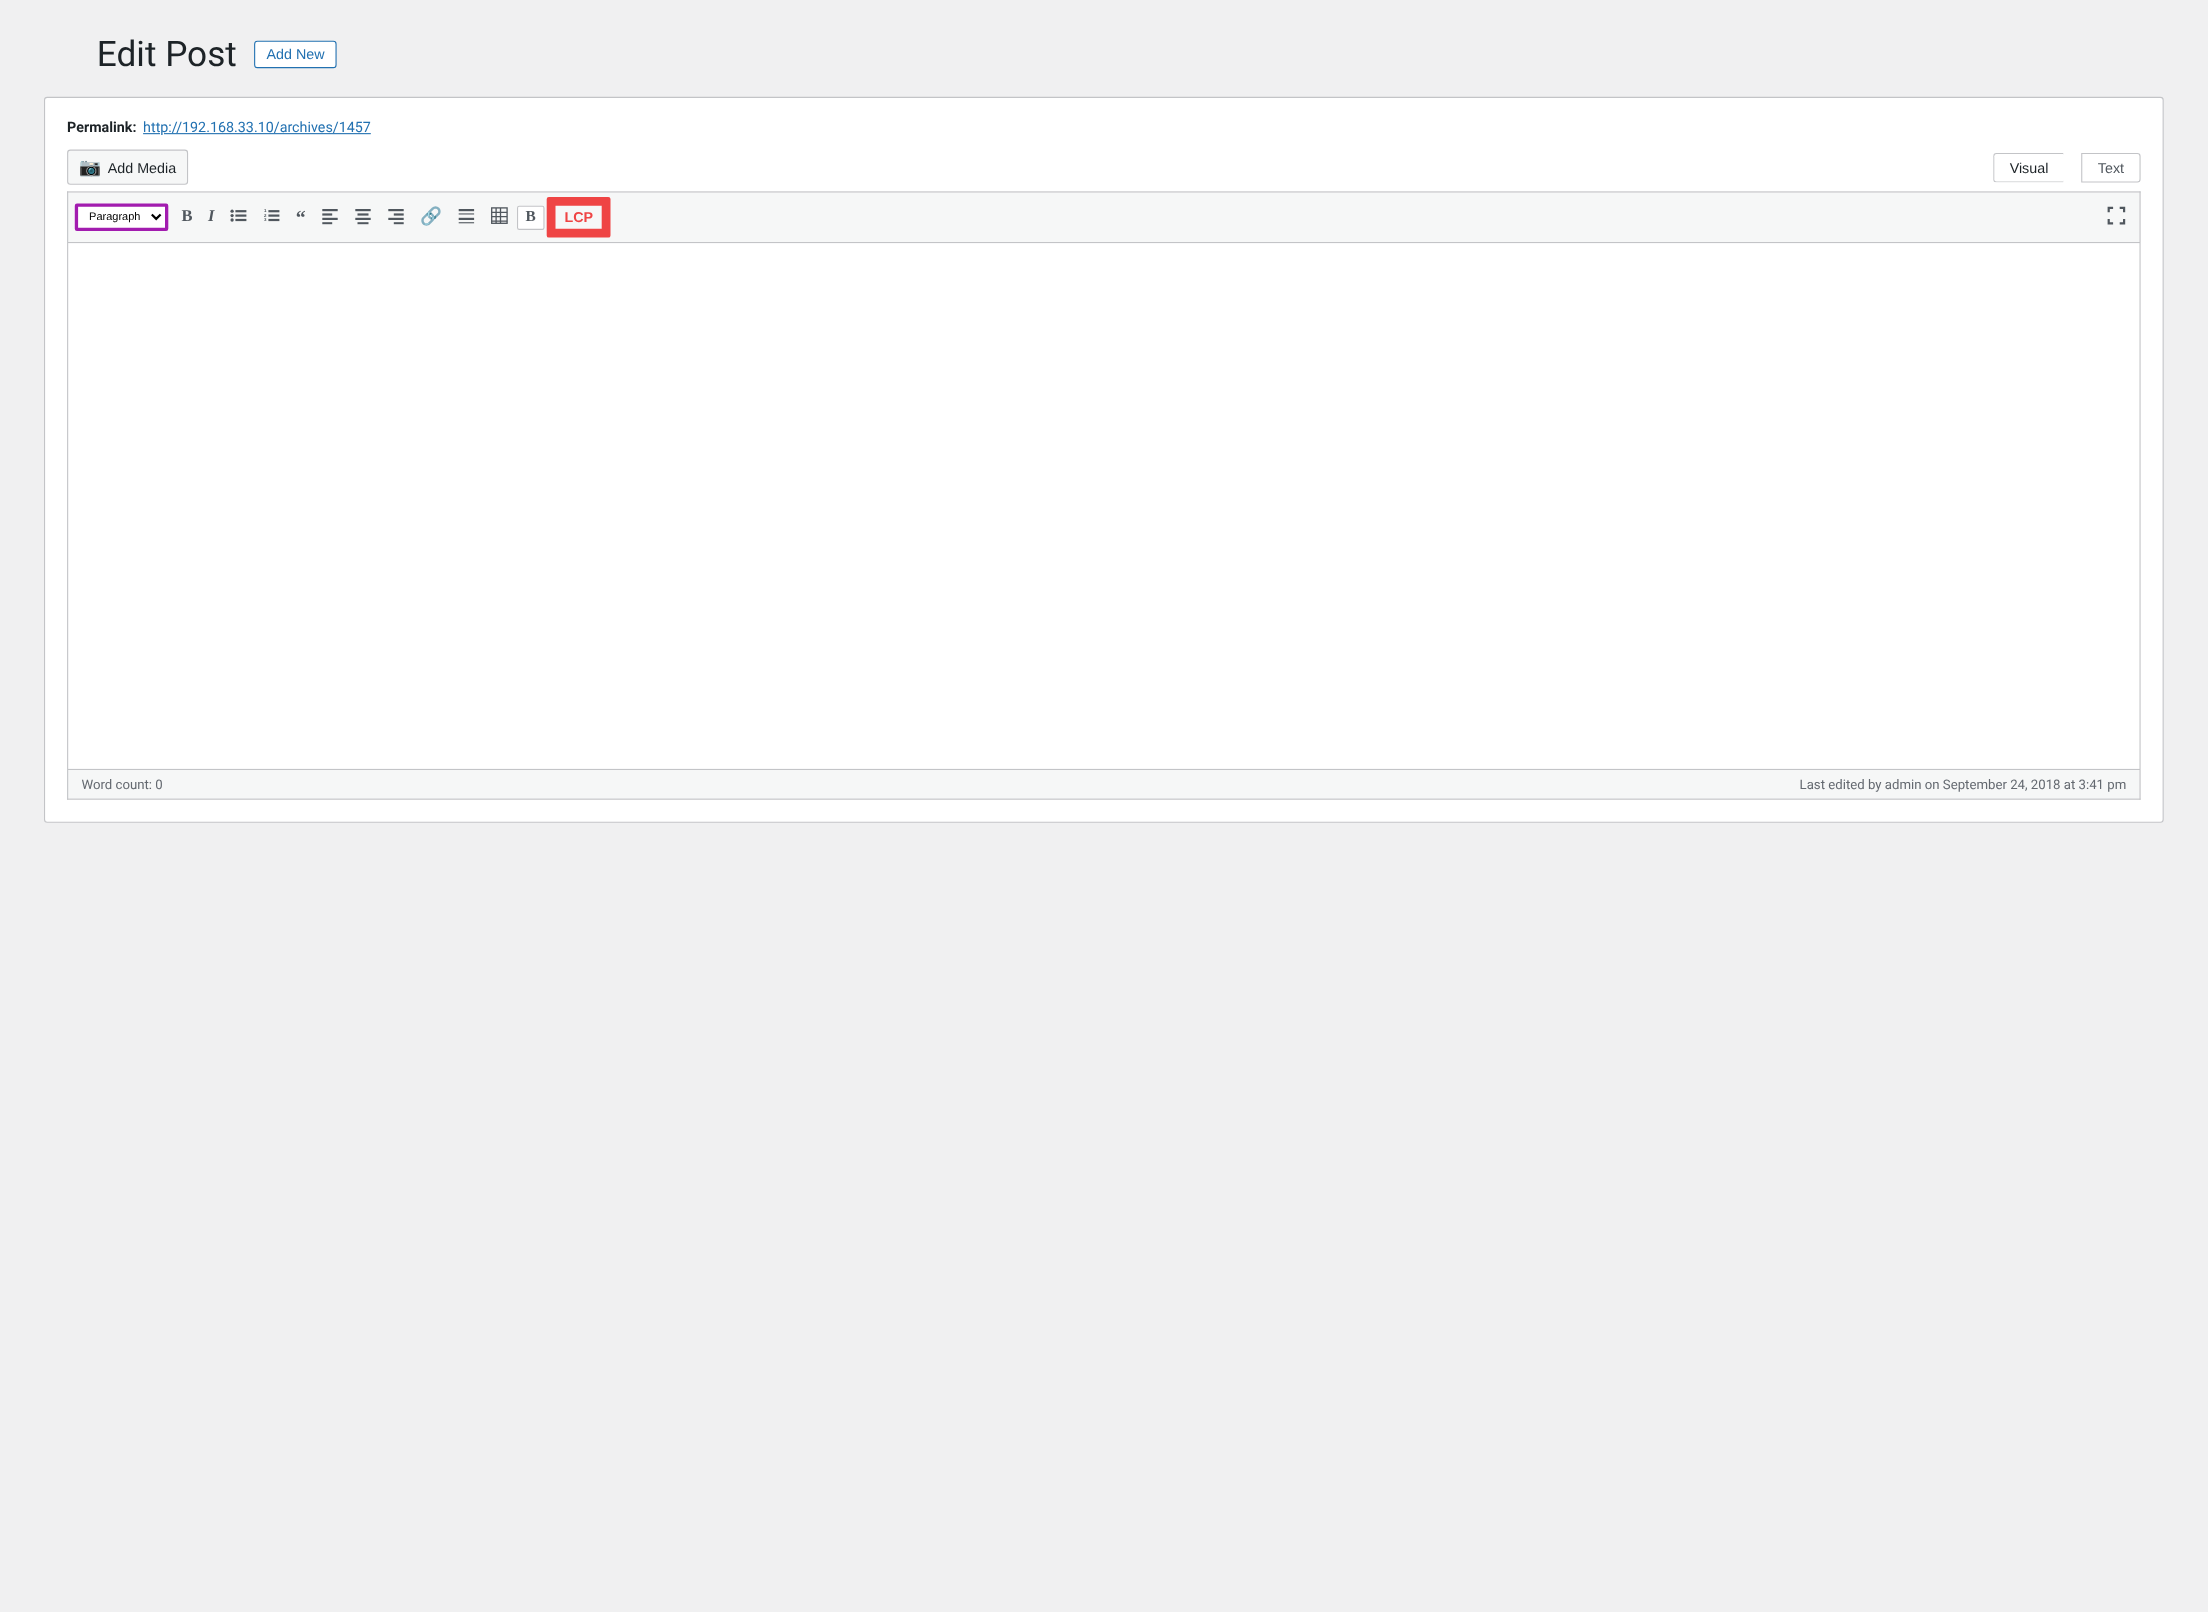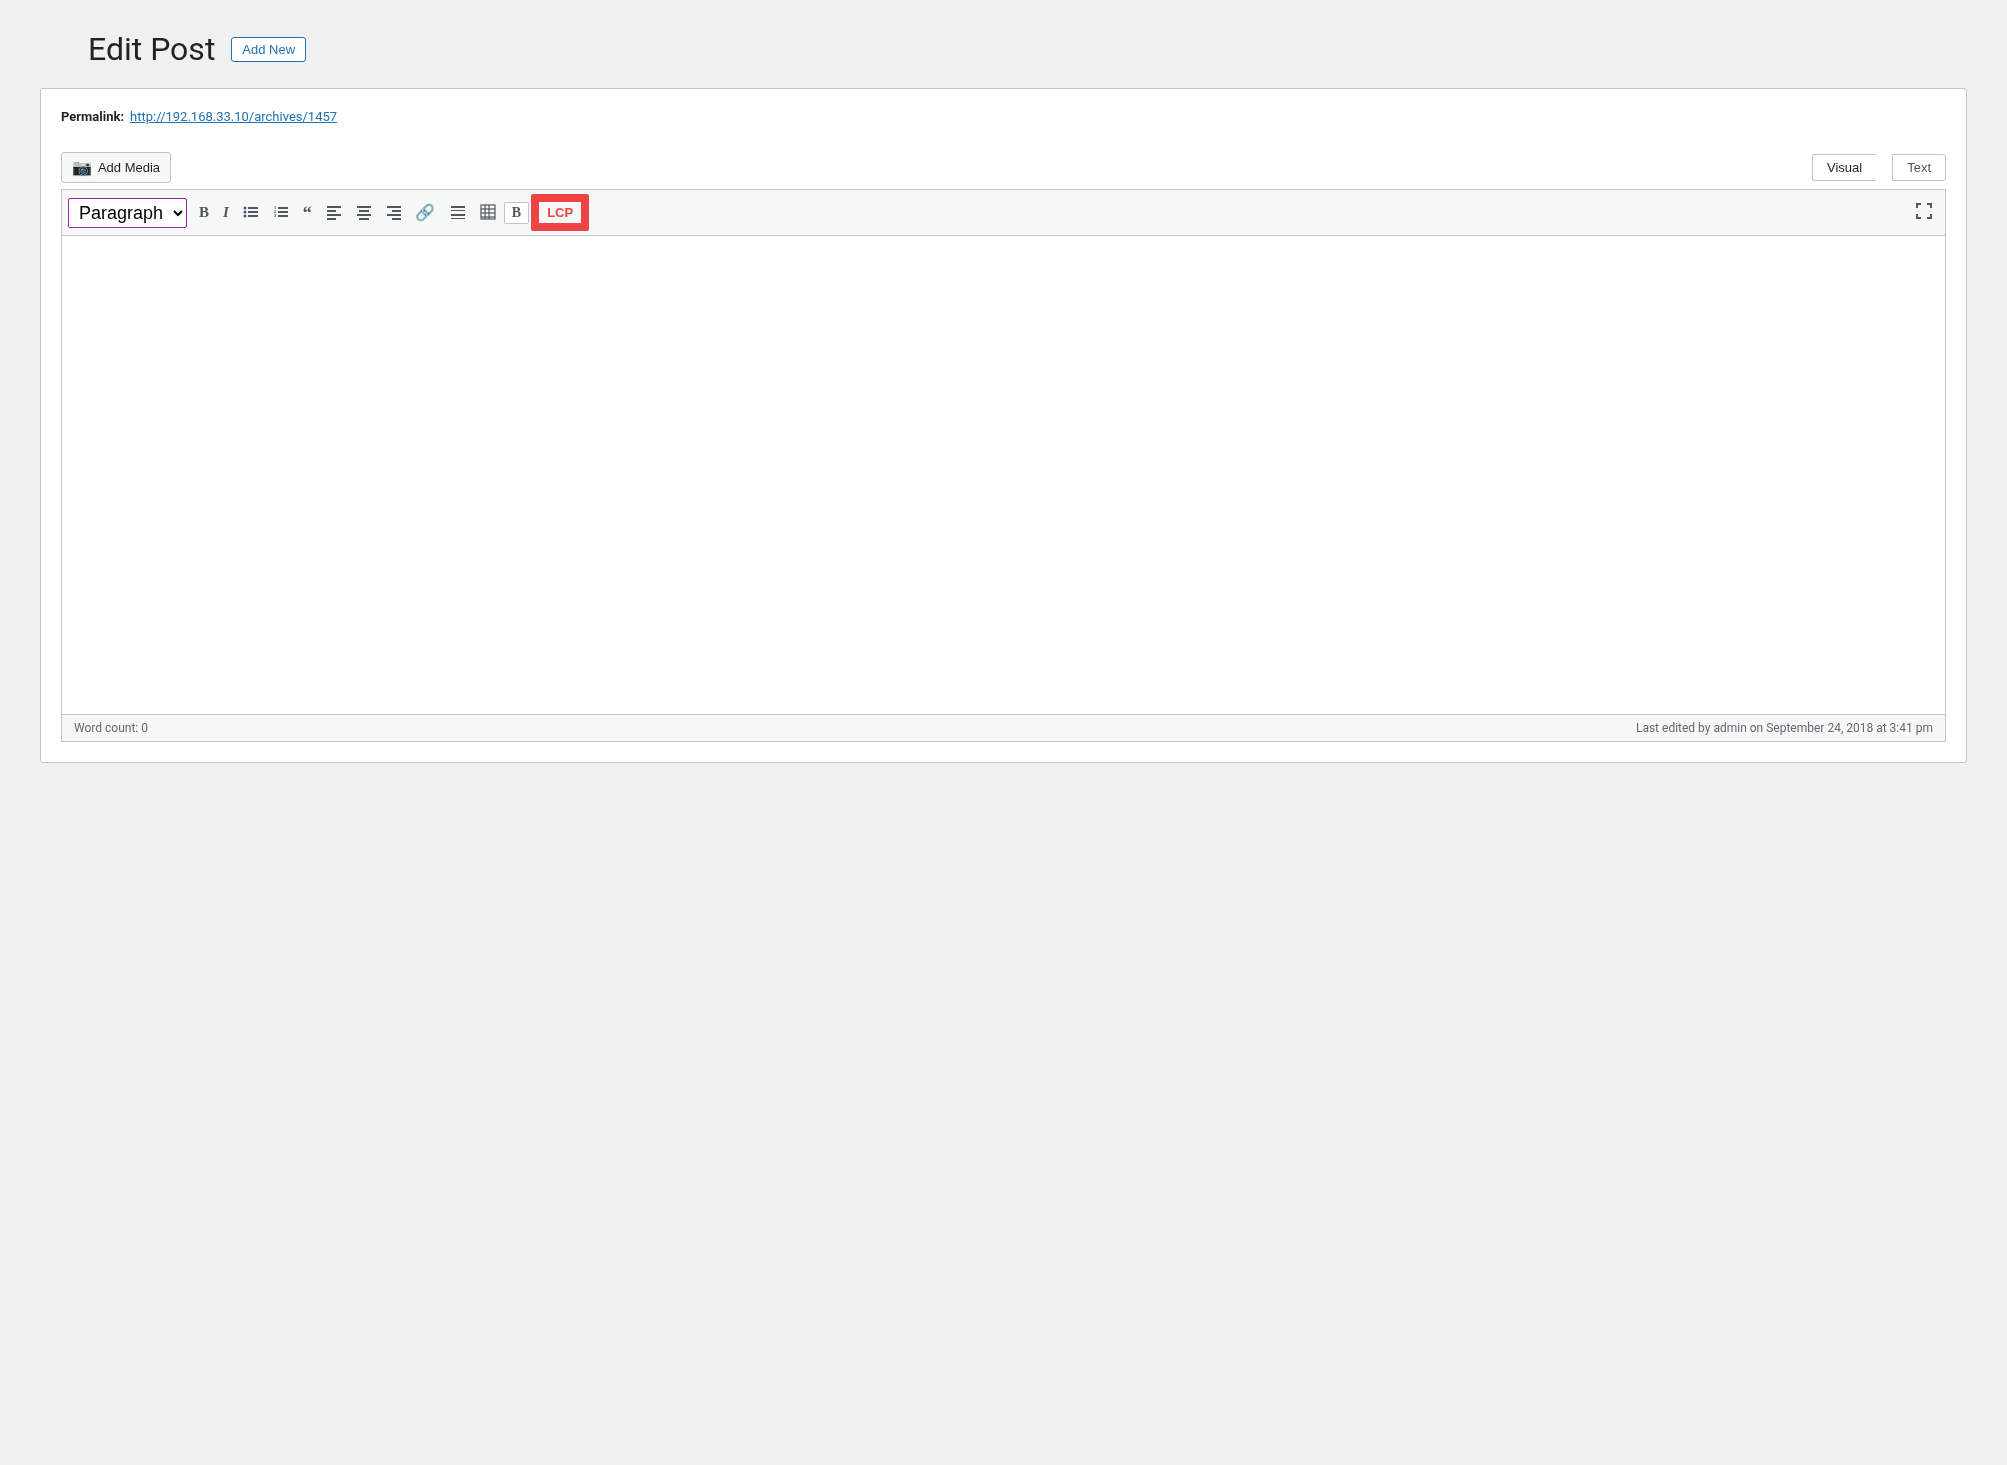--- a/index.html
+++ b/index.html
@@ -51,21 +51,21 @@
       color: #1d2327;
       outline: none;
       border-radius: 2px;
       margin-bottom: 10px;
     }
 
     .permalink-row {
       display: flex;
       align-items: center;
       gap: 6px;
-      margin-bottom: 28px;
+      margin-bottom: 12px;
       font-size: 13px;
     }
 
     .permalink-label {
       font-weight: 700;
       color: #1d2327;
     }
 
     .permalink-link {
       color: #2271b1;
@@ -131,24 +131,24 @@
       align-items: center;
       gap: 2px;
       border: 1px solid #c3c4c7;
       border-bottom: none;
       padding: 4px 6px;
       background: #f6f7f7;
       flex-wrap: wrap;
     }
 
     .toolbar-select {
-      border: 1px solid #a21caf;
+      border: 3px solid #a21caf;
       background: #fff;
       padding: 3px 6px;
-      font-size: 18px;
+      font-size: 10px;
       border-radius: 2px;
       cursor: pointer;
       margin-right: 4px;
     }
 
     .toolbar-btn {
       background: none;
       border: none;
       padding: 4px 6px;
       font-size: 15px;

